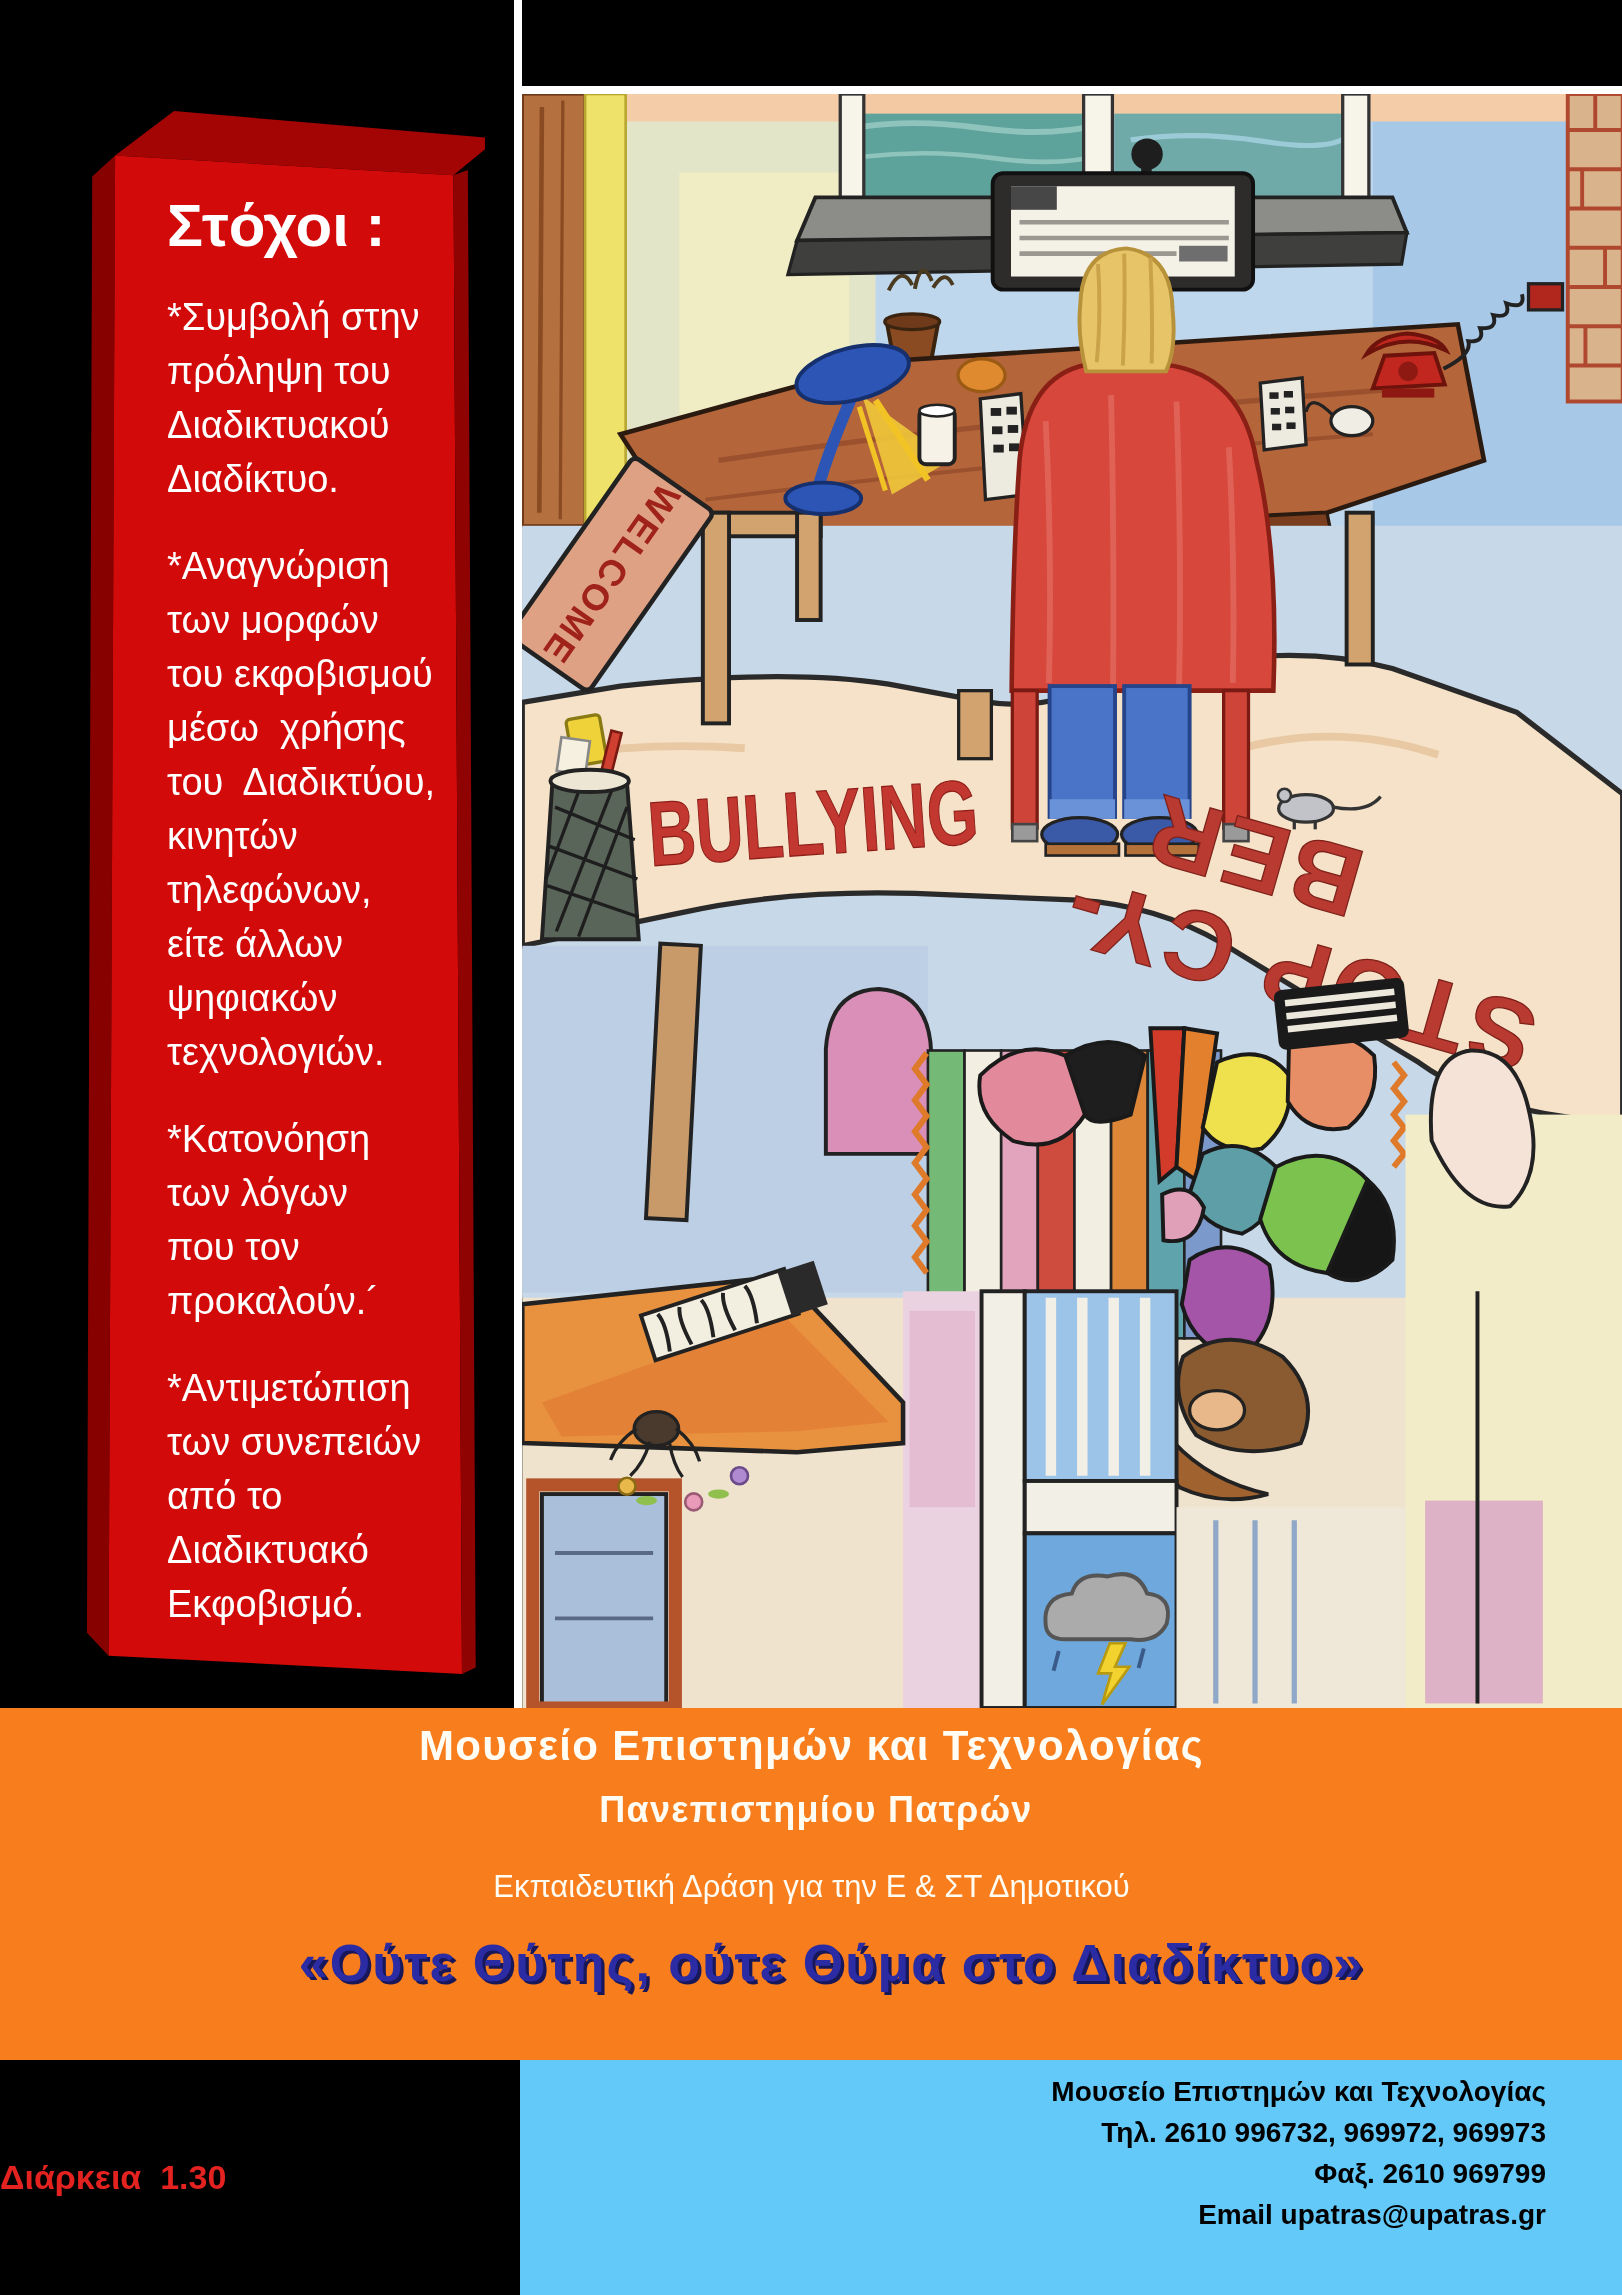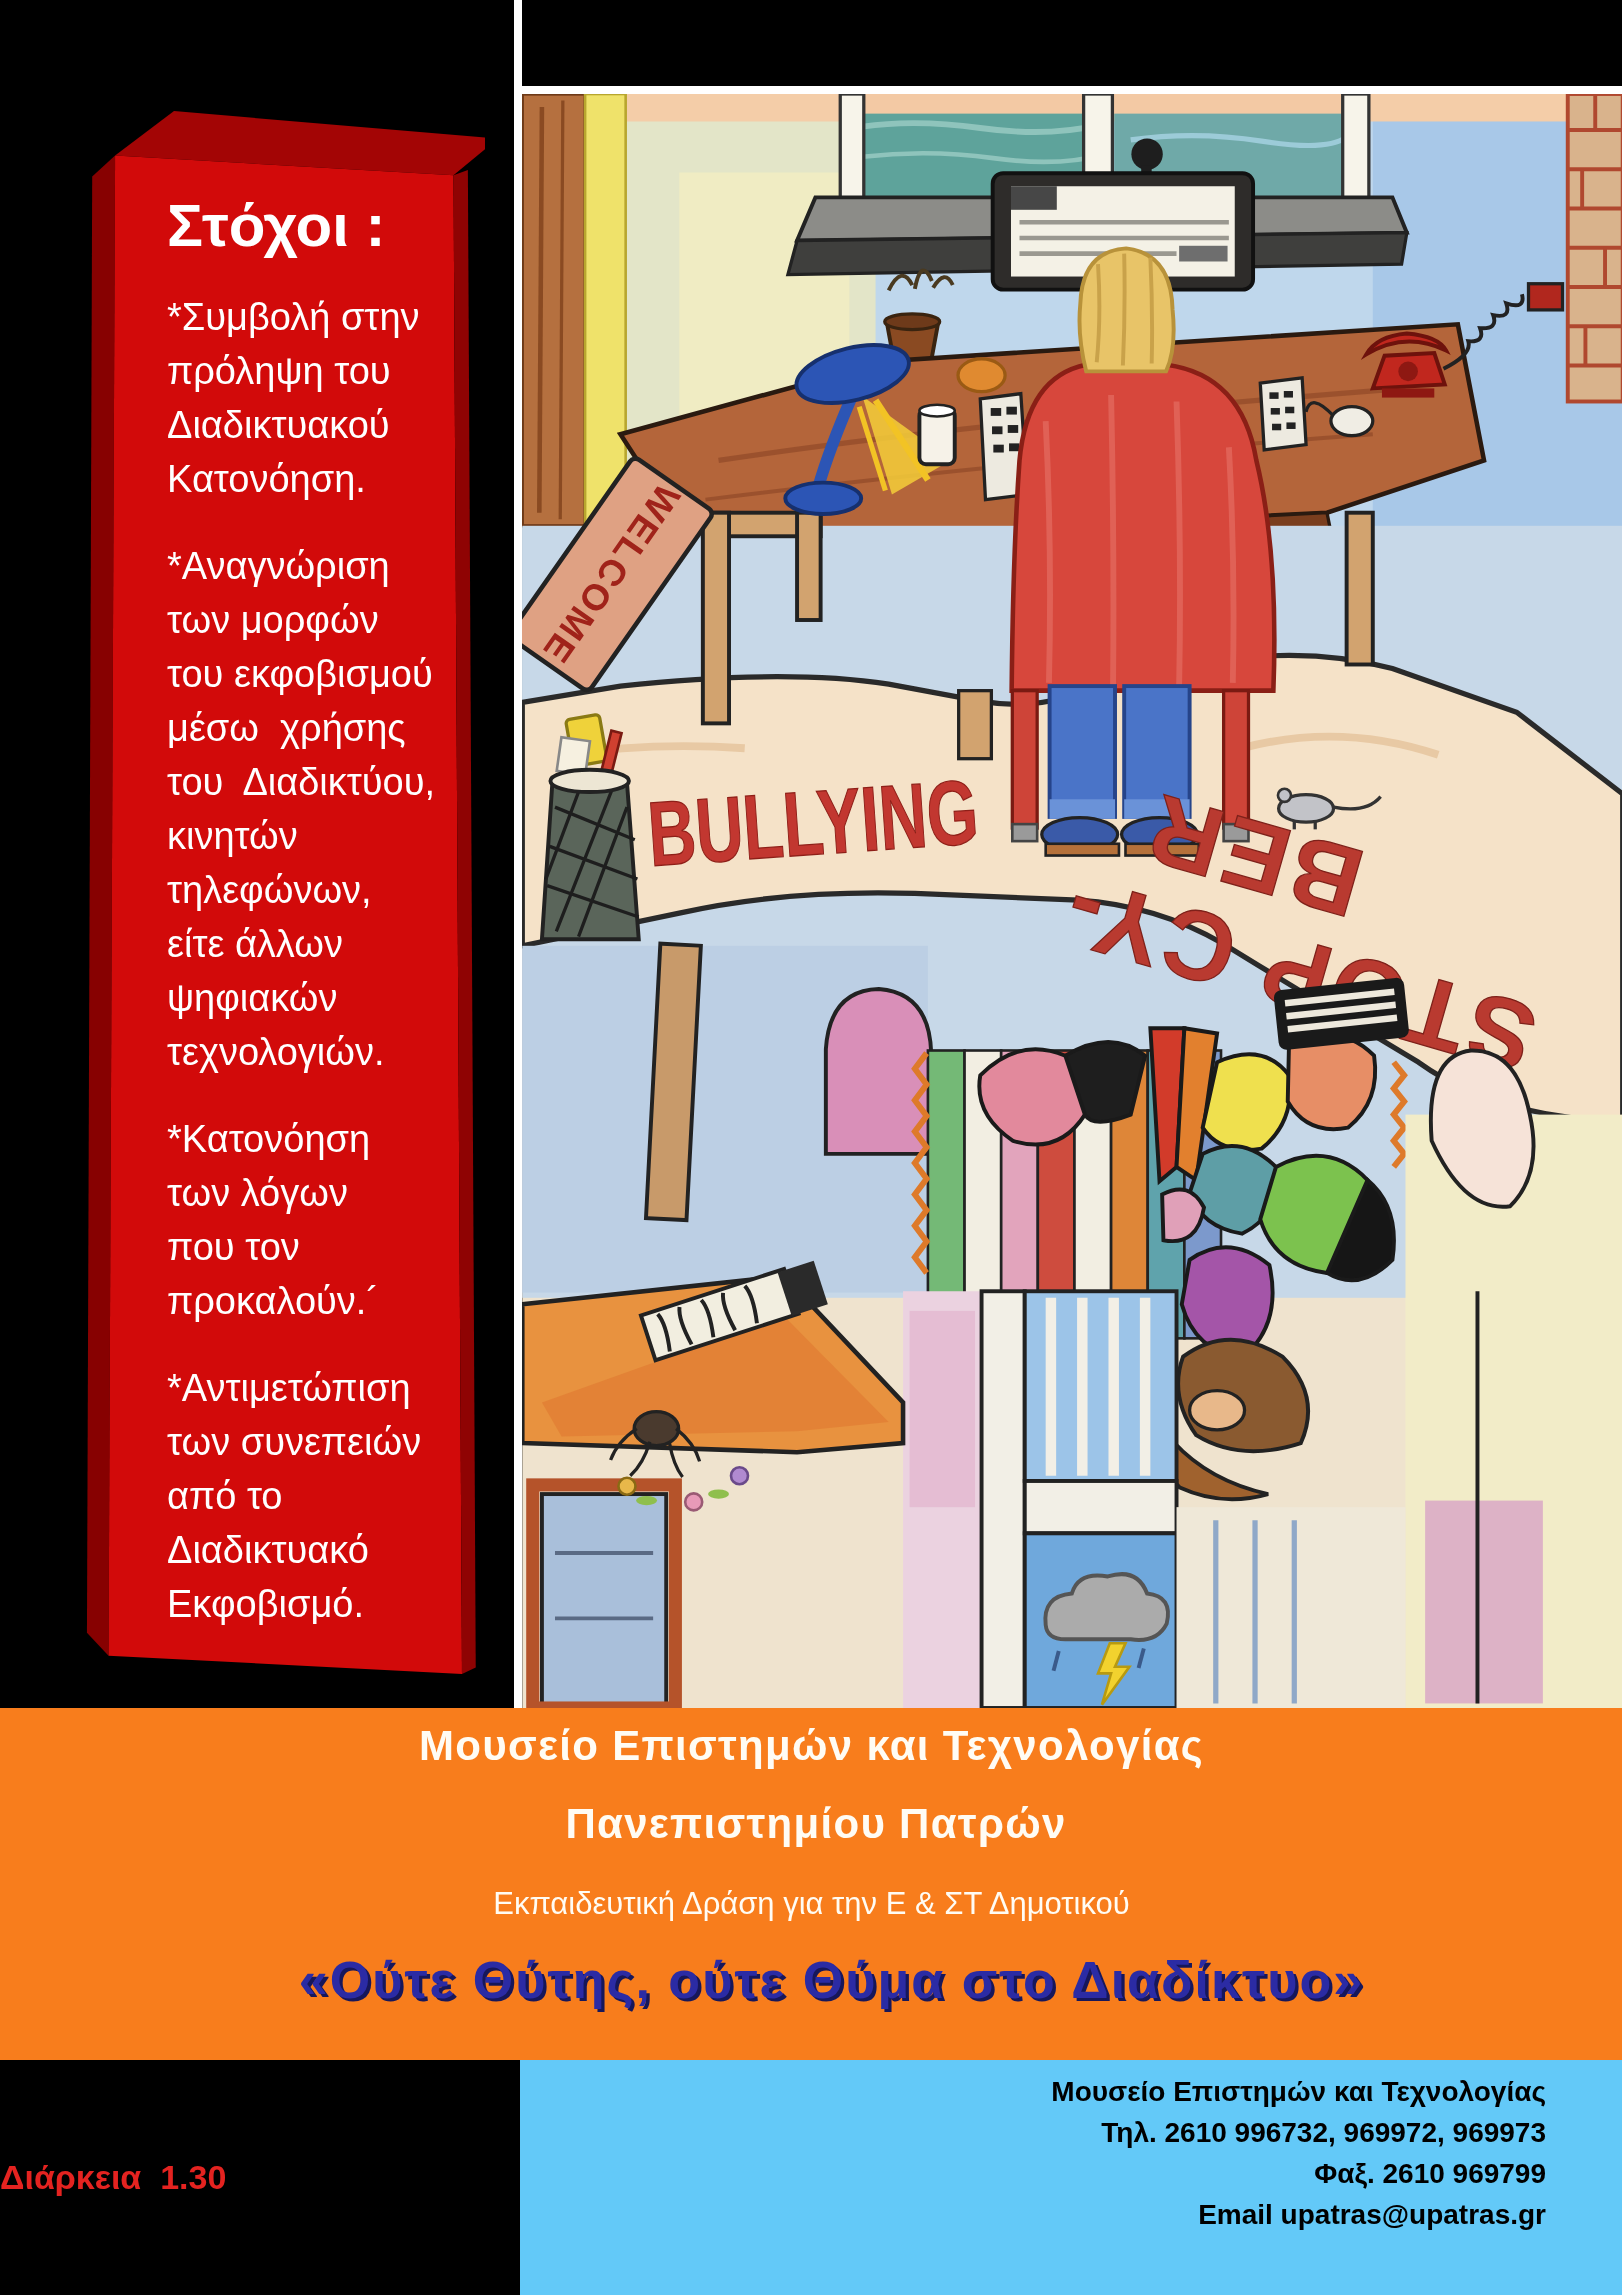--- a/index.html
+++ b/index.html
@@ -11,21 +11,21 @@
   .goals-title{font-size:60px;font-weight:bold;margin:0 0 30px 0;}
   .goal{font-size:38px;line-height:54px;margin:0 0 33px 0;white-space:pre-wrap;}
   
   .border-left{position:absolute;left:514px;top:0;width:7.9px;height:1708px;background:#fff;}
   .border-top{position:absolute;left:514px;top:86px;width:1108px;height:7.9px;background:#fff;}
   .art-svg{position:absolute;left:522px;top:94px;width:1101px;height:1614px;display:block;}
   
   .banner{position:absolute;left:0;top:1708px;width:1623px;height:352px;background:#F87D1C;
           text-align:center;overflow:hidden;}
   .b1{font-size:42px;font-weight:bold;letter-spacing:1.3px;color:#FFFCF4;margin-top:14.4px;}
-  .b2{font-size:42px;font-weight:bold;letter-spacing:1.3px;color:#FFFCF4;margin-top:30px;padding-left:9px;}
+  .b2{font-size:36px;font-weight:bold;letter-spacing:1.3px;color:#FFFCF4;margin-top:19px;padding-left:9px;}
   .b3{font-size:31px;color:#FFFCF4;margin-top:38px;}
   .slogan{font-size:52px;font-weight:bold;letter-spacing:2px;color:#2B2BA4;margin-top:27.5px;
           text-shadow:3.3px 3.3px 0 #17175A;margin-left:40px;}
   
   .footer{position:absolute;left:0;top:2060px;width:1623px;height:236px;background:#000;}
   .duration{position:absolute;left:0;top:98px;width:520px;text-align:left;
             font-size:34px;font-weight:bold;color:#E42320;white-space:pre;}
   .contact-panel{position:absolute;left:520px;top:0;width:1103px;height:236px;background:#63C9F8;
                  box-sizing:border-box;padding:10.5px 77px 0 0;}
   .contact-panel .line{text-align:right;font-size:28px;font-weight:bold;line-height:41px;color:#000;}
@@ -39,21 +39,21 @@
     <polygon points="55,88 145,20 640,62 572,118" fill="#A30505"></polygon>
     <polygon points="20,120 55,88 45,2380 12,2345" fill="#870101"></polygon>
     <polygon points="55,88 572,118 585,2408 45,2380" fill="#D20A0A"></polygon>
     <polygon points="572,118 594,110 606,2398 585,2408" fill="#8F0303"></polygon>
   </svg>
   <div class="goals-text">
     <div class="goals-title">Στόχοι :</div>
     <div class="goal">*Συμβολή στην
 πρόληψη του
 Διαδικτυακού
-Κατονόηση.</div>
+Διαδίκτυο.</div>
     <div class="goal">*Αναγνώριση
 των μορφών
 του εκφοβισμού
 μέσω  χρήσης
 του  Διαδικτύου,
 κινητών
 τηλεφώνων,
 είτε άλλων
 ψηφιακών
 τεχνολογιών.</div>

